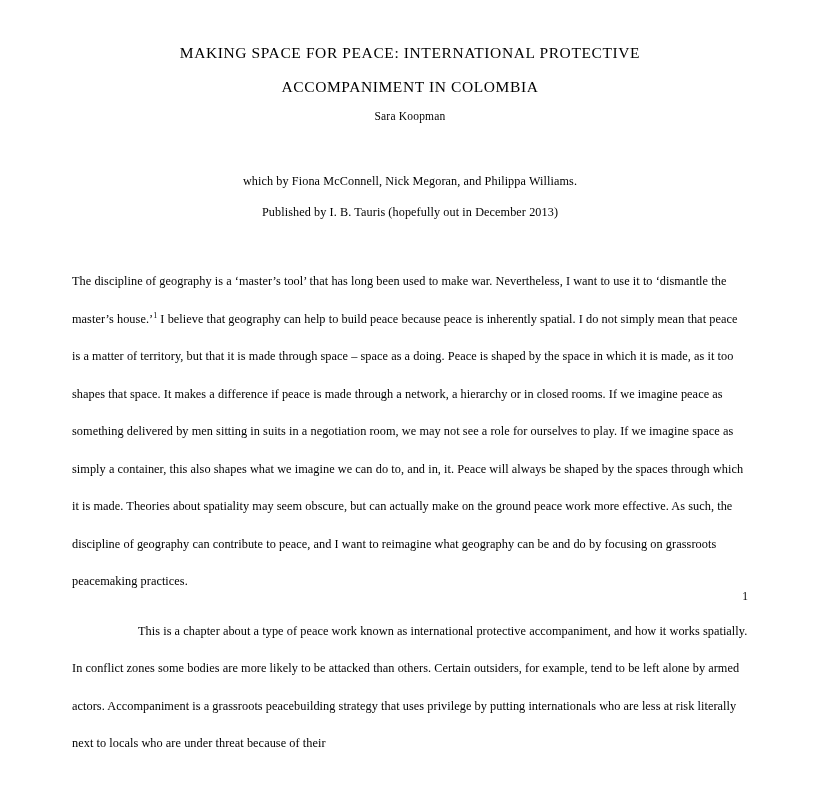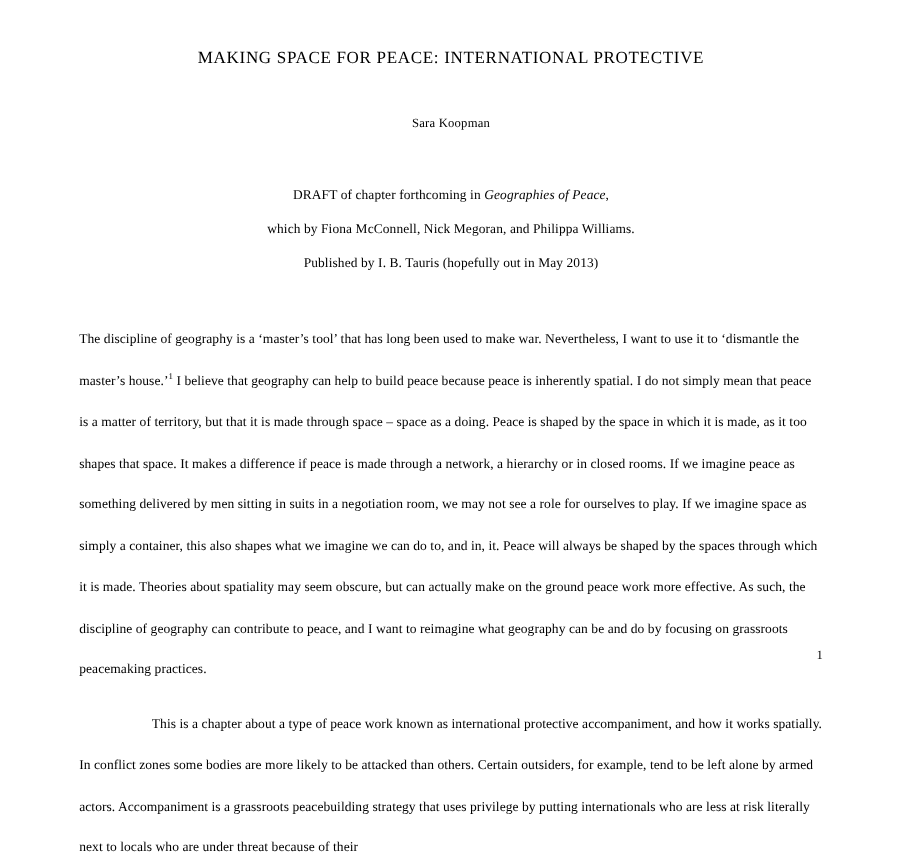--- a/index.html
+++ b/index.html
@@ -28,21 +28,21 @@
   }
   .title-line {
     font-size: 15.5px;
     letter-spacing: 0.6px;
     line-height: 34px;
     white-space: nowrap;
   }
   .author {
     text-align: center;
     font-size: 11.5px;
-    margin-top: 36px;
+    margin-top: 6px;
     letter-spacing: 0.2px;
   }
   .meta-block {
     text-align: center;
     margin-top: 44px;
   }
   .meta-line {
     font-size: 12.2px;
     line-height: 31px;
     letter-spacing: 0.1px;
@@ -75,28 +75,28 @@
     font-size: 11.5px;
   }
 </style>
 </head>
 <body>
 
 <div class="page">
 
   <div class="title-block">
     <div class="title-line">MAKING SPACE FOR PEACE: INTERNATIONAL PROTECTIVE</div>
+    <div class="title-line">ACCOMPANIMENT IN COLOMBIA</div>
   </div>
 
   <div class="author">Sara Koopman</div>
 
   <div class="meta-block">
-    <div class="meta-line"><span>DRAFT of chapter forthcoming in </span><span class="ital">Geographies of Peace</span><span>,</span></div>
     <div class="meta-line">which by Fiona McConnell, Nick Megoran, and Philippa Williams.</div>
-    <div class="meta-line">Published by I. B. Tauris (hopefully out in May 2013)</div>
+    <div class="meta-line">Published by I. B. Tauris (hopefully out in December 2013)</div>
   </div>
 
   <div class="body-block">
     <p class="para"><span>The discipline of geography is a ‘master’s tool’ that has long been used to make war.  Nevertheless, I want to use it to ‘dismantle the master’s house.’</span><sup>1</sup><span>  I believe that geography can help to build peace because peace is inherently spatial.  I do not simply mean that peace is a matter of territory, but that it is made through space – space as a doing.  Peace is shaped by the space in which it is made, as it too shapes that space.  It makes a difference if peace is made through a network, a hierarchy or in closed rooms. If we imagine peace as something delivered by men sitting in suits in a negotiation room, we may not see a role for ourselves to play.  If we imagine space as simply a container, this also shapes what we imagine we can do to, and in, it.  Peace will always be shaped by the spaces through which it is made.  Theories about spatiality may seem obscure, but can actually make on the ground peace work more effective.  As such, the discipline of geography can contribute to peace, and I want to reimagine what geography can be and do by focusing on grassroots peacemaking practices.</span></p>
     <p class="para indent"><span>This is a chapter about a type of peace work known as international protective accompaniment, and how it works spatially.  In conflict zones some bodies are more likely to be attacked than others.  Certain outsiders, for example, tend to be left alone by armed actors.  Accompaniment is a grassroots peacebuilding strategy that uses privilege by putting internationals who are less at risk literally next to locals who are under threat because of their</span></p>
   </div>
 
   <div class="page-number">1</div>
 
 </div>

